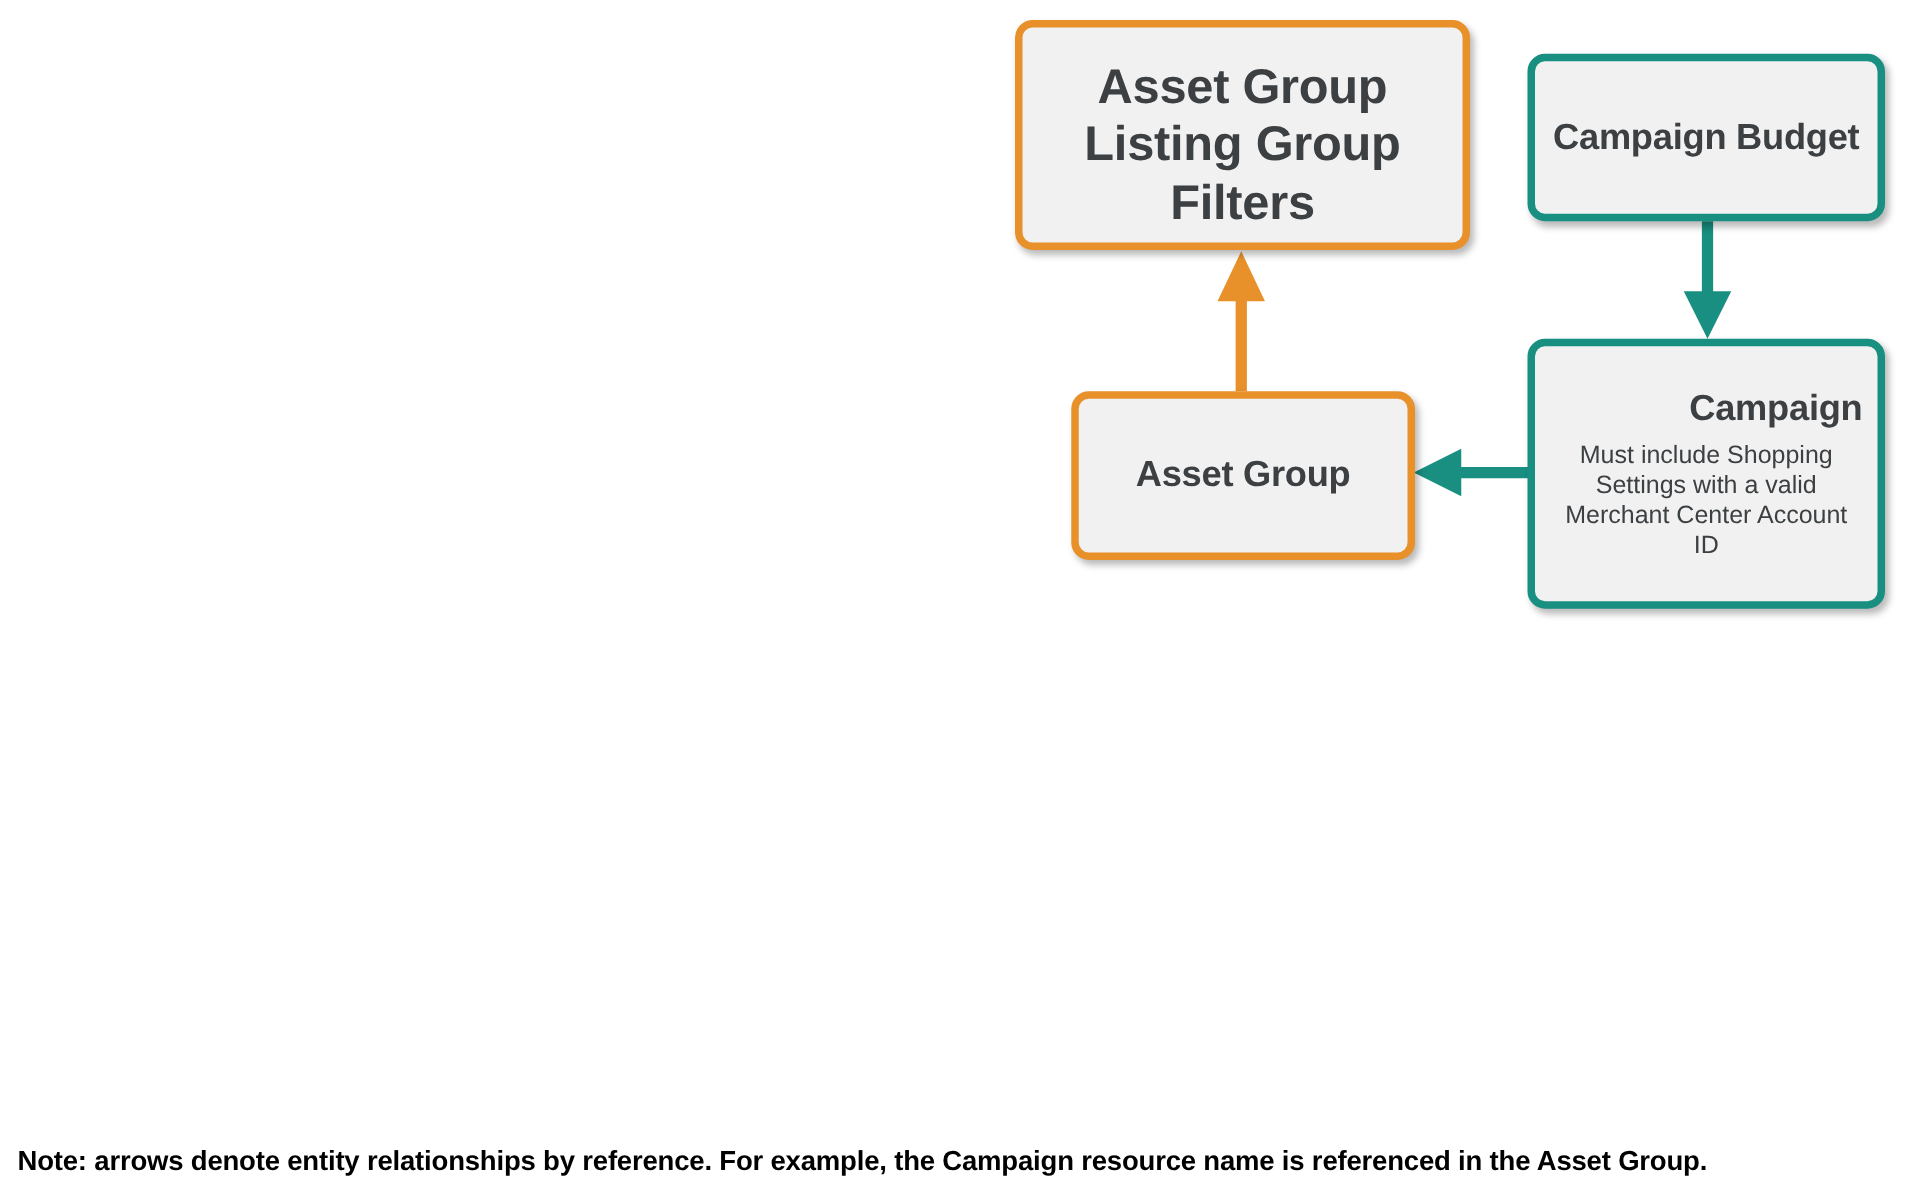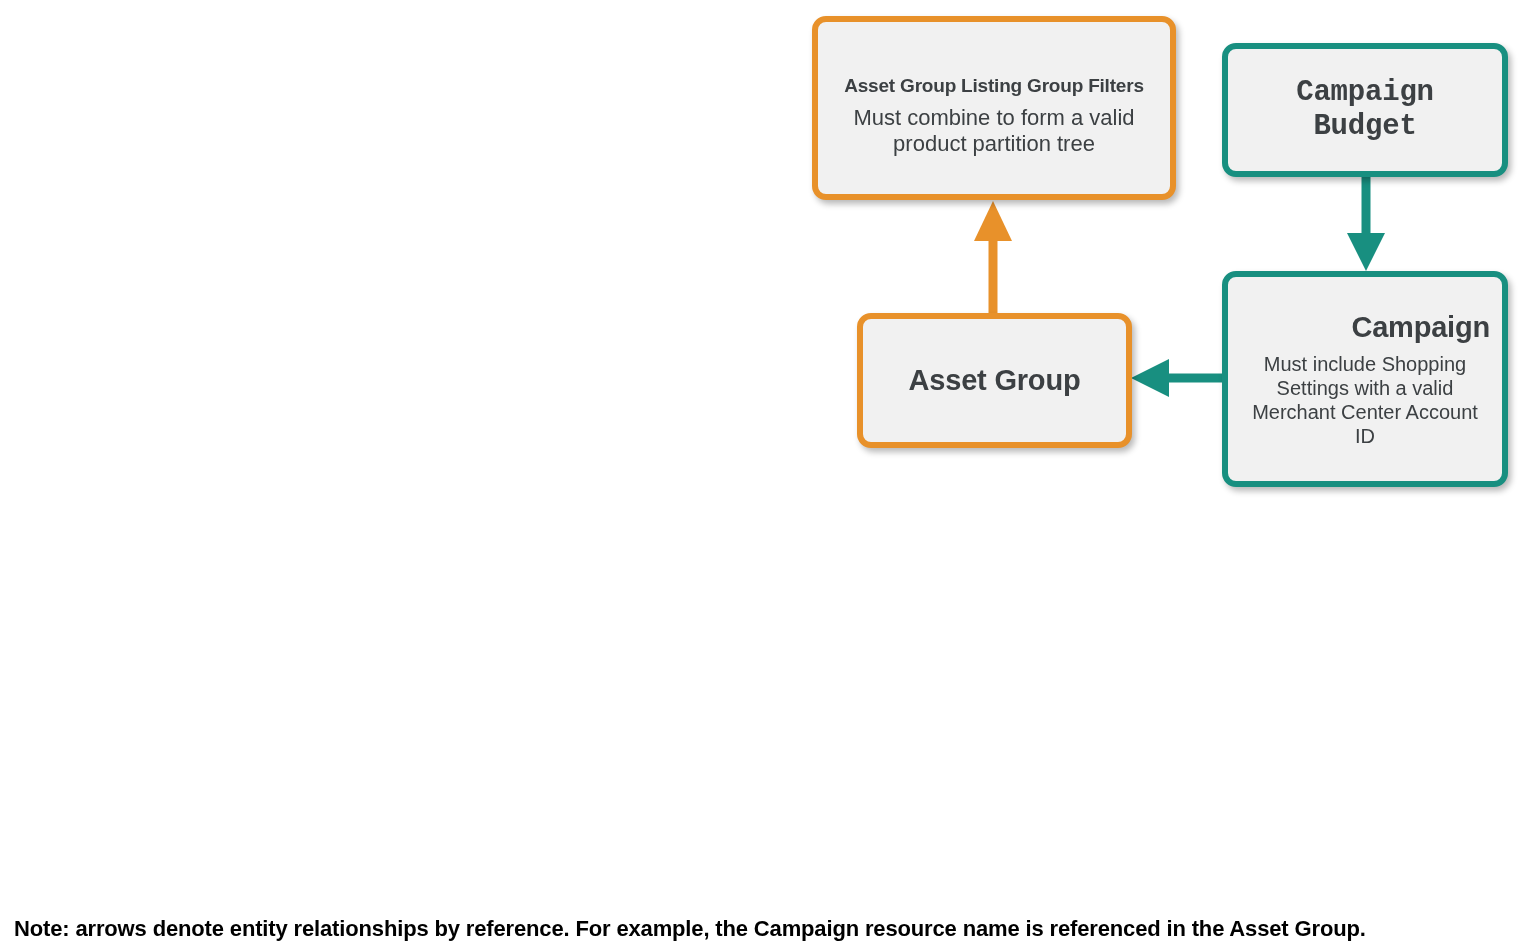--- a/index.html
+++ b/index.html
@@ -56,28 +56,27 @@
     line-height: 1.2;
     margin-top: 4px;
   }
 
   
   #node-asset-group-listing-group-filters {
     left: 812px;  top: 16px;
     width: 364px; height: 184px;
     padding: 4px 14px 8px 14px;
   }
-  #node-asset-group-listing-group-filters .node-title    { font-size: 19px; margin-top: 21px; }
+  #node-asset-group-listing-group-filters .node-title    { font-size: 39px; margin-top: 21px; }
   #node-asset-group-listing-group-filters .node-subtitle { font-size: 22px; margin-top: 7px; }
 
   #node-campaign-budget {
     left: 1222px; top: 43px;
     width: 286px; height: 134px;
     padding: 4px 10px;
-    font-family: Liberation Mono, monospace;
   }
   #node-campaign-budget .node-title { font-size: 29px; }
 
   #node-asset-group {
     left: 857px;  top: 313px;
     width: 275px; height: 135px;
     padding: 4px 6px;
   }
   #node-asset-group .node-title { font-size: 29px; }
 
@@ -130,21 +129,20 @@
     </g>
 
     <g>
       <line x1="1225" y1="378" x2="1167" y2="378" stroke="#188F80" stroke-width="9"></line>
       <polygon points="1131,378 1169,359 1169,397" fill="#188F80"></polygon>
     </g>
   </svg>
 
   <div class="node orange" id="node-asset-group-listing-group-filters">
     <div class="node-title">Asset Group Listing Group Filters</div>
-    <div class="node-subtitle">Must combine to form a valid product partition tree</div>
   </div>
 
   <div class="node teal" id="node-campaign-budget">
     <div class="node-title">Campaign Budget</div>
   </div>
 
   <div class="node orange" id="node-asset-group">
     <div class="node-title">Asset Group</div>
   </div>
 

